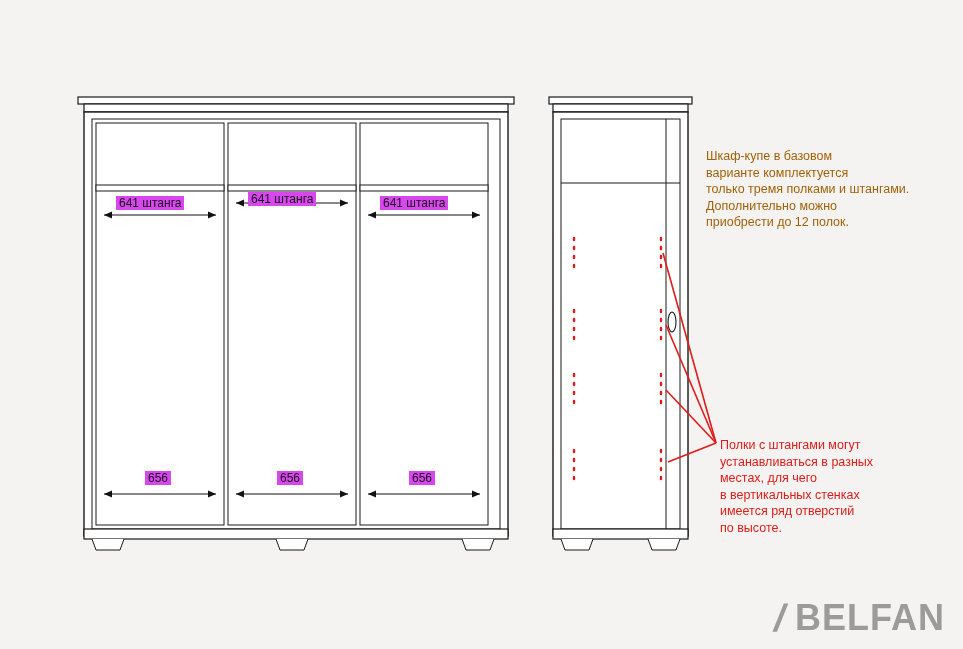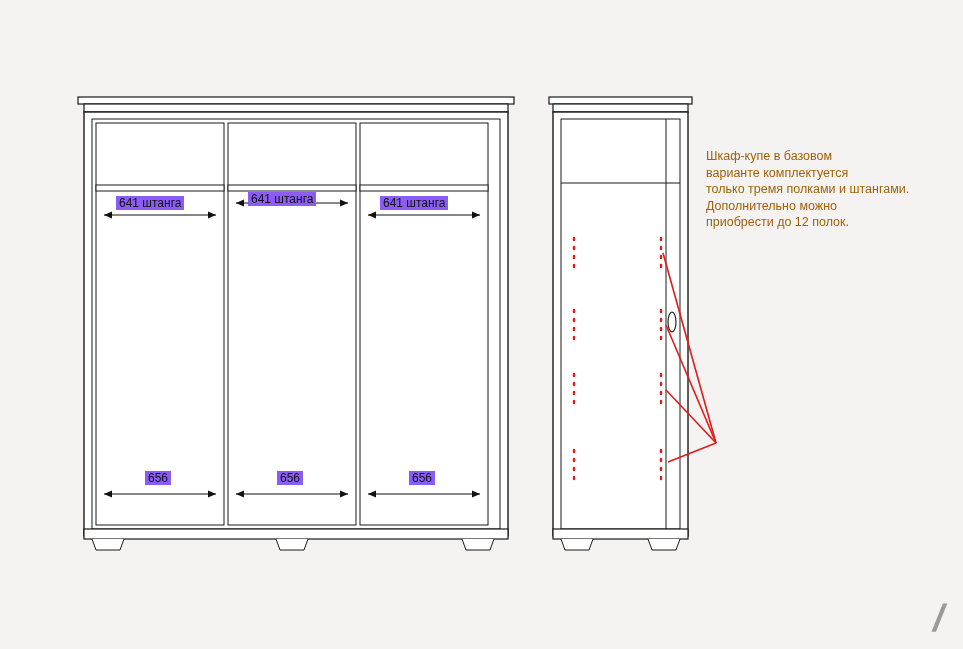--- a/index.html
+++ b/index.html
@@ -34,21 +34,21 @@
     position: absolute;
     font-size: 12.5px;
     line-height: 16.5px;
     color: #e01b18;
     white-space: pre-line;
   }
   .dim-label {
     position: absolute;
     font-size: 12px;
     color: #111;
-    background: #8b5cf6;
+    background: #d946ef;
     padding: 0 3px;
     white-space: nowrap;
   }
   .brand {
     position: absolute;
     right: 18px;
     bottom: 12px;
     display: flex;
     align-items: center;
     gap: 9px;
@@ -172,18 +172,25 @@
 
   <div class="dim-label" style="left:145px; top:471px;">656</div>
   <div class="dim-label" style="left:277px; top:471px;">656</div>
   <div class="dim-label" style="left:409px; top:471px;">656</div>
 
   <div class="note" style="left:706px; top:148px; width:248px;">Шкаф-купе в базовом
 варианте комплектуется
 только тремя полками и штангами.
 Дополнительно можно
 приобрести до 12 полок.</div>
+  <div class="note-red" style="left:720px; top:437px; width:230px;">Полки с штангами могут
+устанавливаться в разных
+местах, для чего
+в вертикальных стенках
+имеется ряд отверстий
+по высоте.</div>
 
   <div class="brand">
     <span class="brand-slash">/</span>
+    <span class="brand-name">BELFAN</span>
   </div>
 
 </div>
 
 </body></html>

